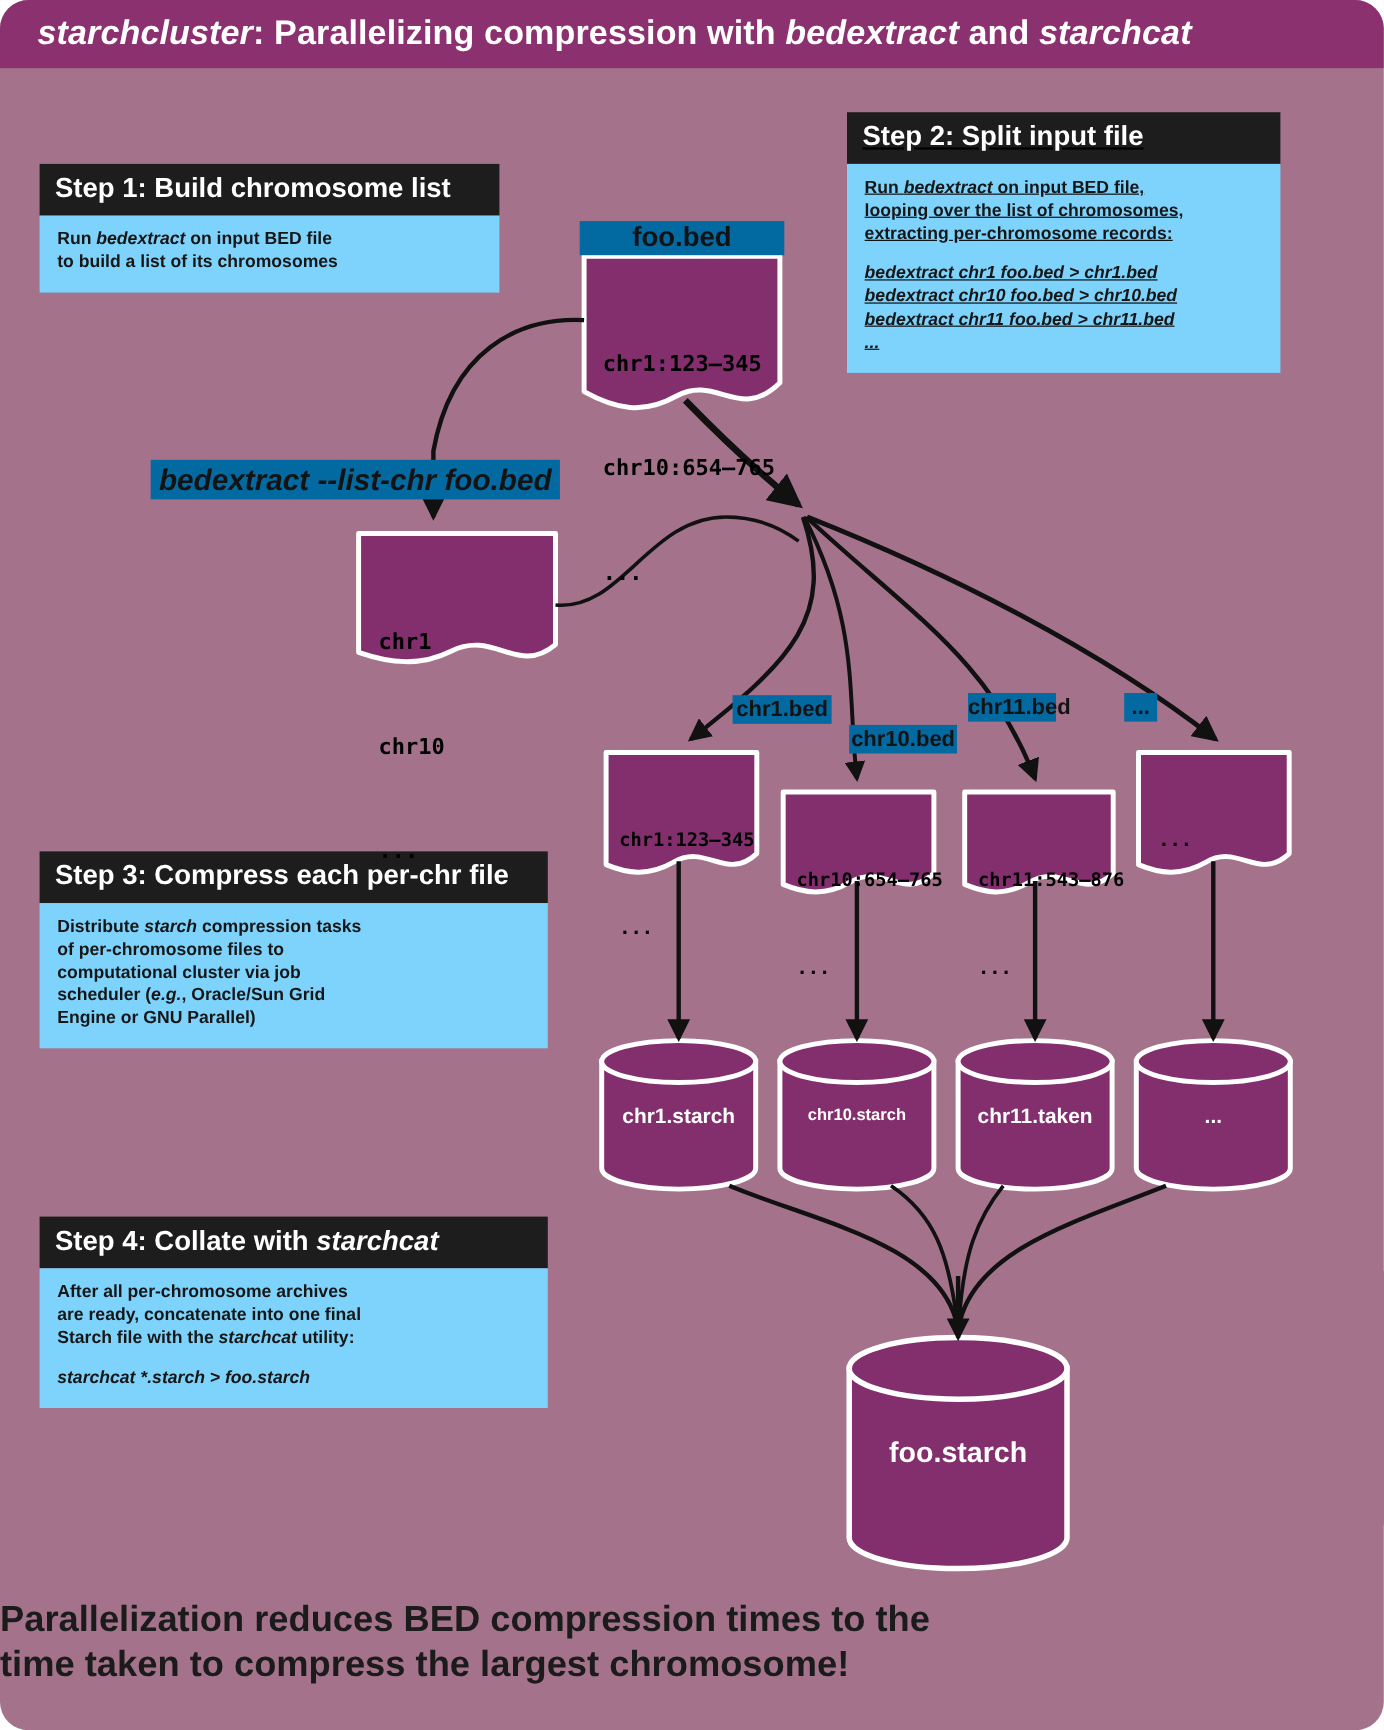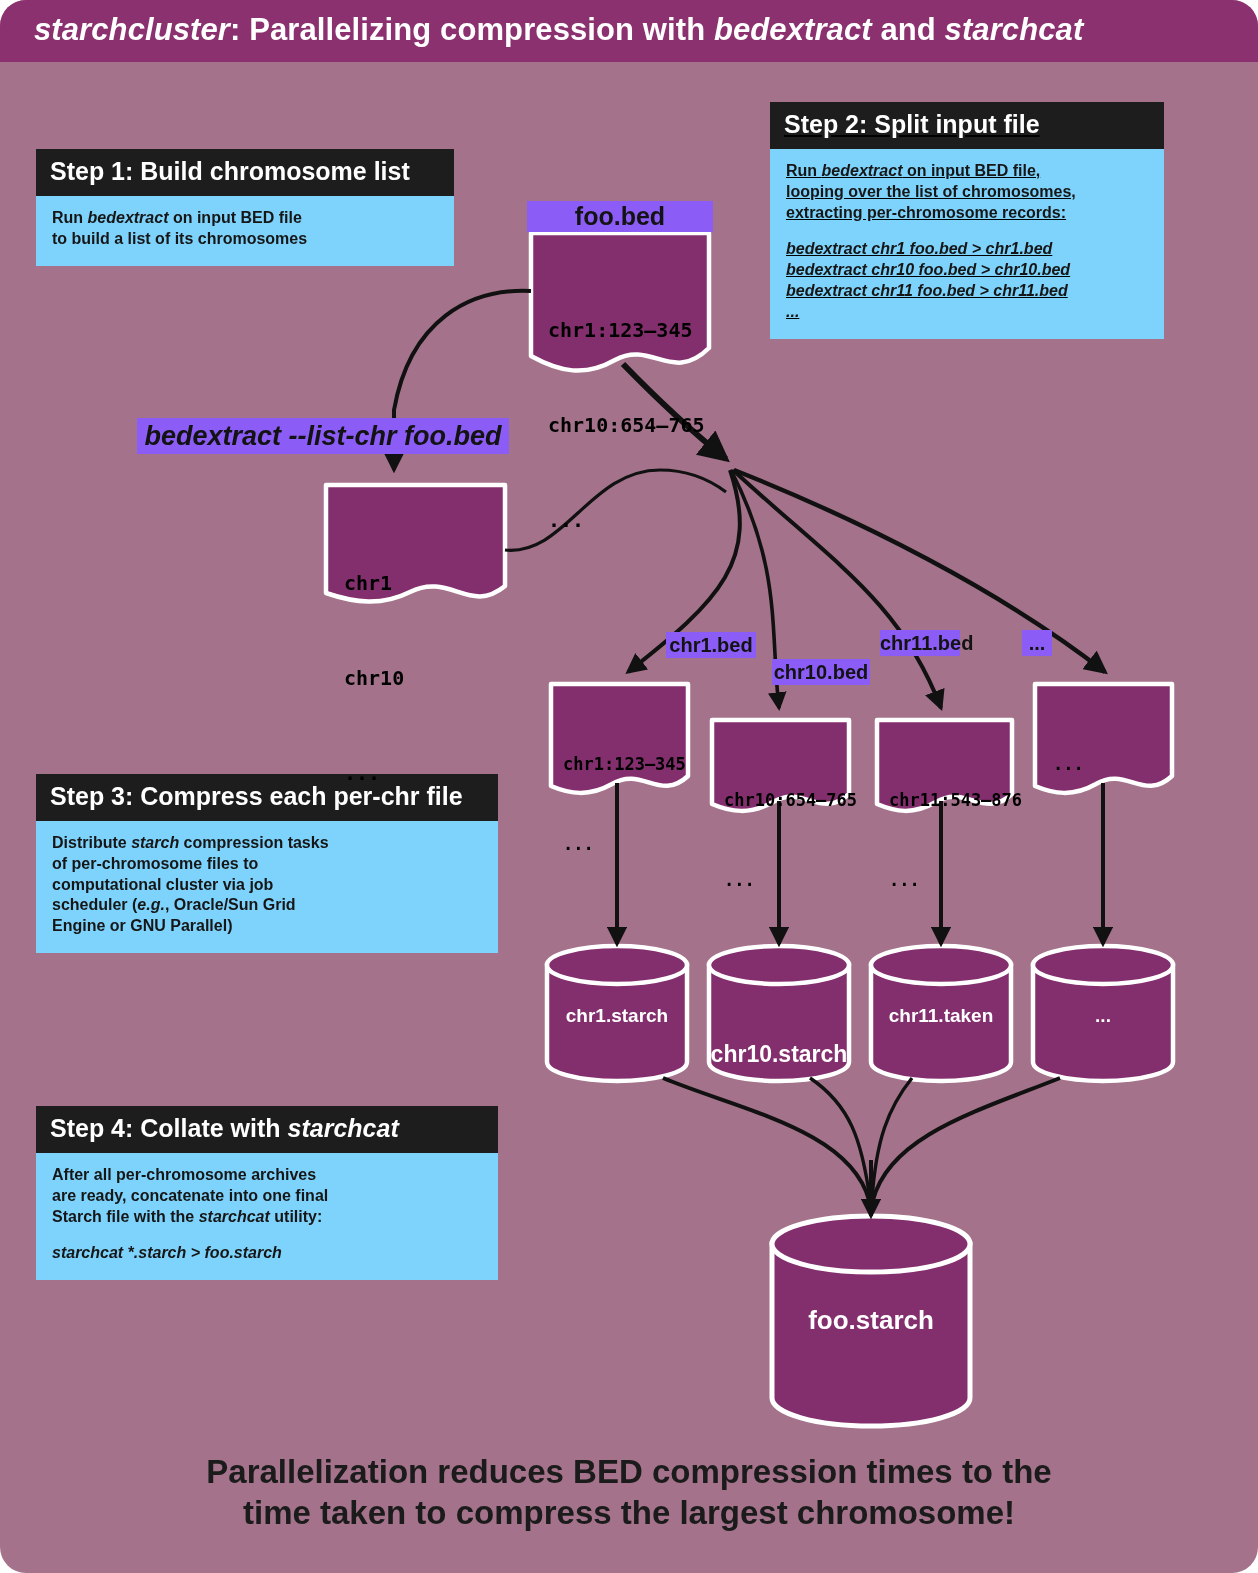--- a/index.html
+++ b/index.html
@@ -42,21 +42,21 @@
   }
   .panel .body .gap{display:block;height:16px;}
 
   #step1{left:36px;top:102px;width:418px;margin-top:47px;}
   #step2{left:770px;top:102px;width:394px;text-decoration:underline;}
   #step3{left:36px;top:774px;width:462px;}
   #step4{left:36px;top:1106px;width:462px;}
 
   
   .wlabel{
-    position:absolute;background:#8b5cf6;color:#131313;
+    position:absolute;background:#0369a1;color:#131313;
     font-weight:bold;white-space:nowrap;text-align:center;
   }
   #lbl-foobed{left:527px;top:201px;width:186px;height:31px;
     font-size:25px;line-height:31px;}
   #lbl-cmd1{left:137px;top:418px;width:372px;height:36px;
     font-size:27px;line-height:36px;font-style:italic;}
   #lbl-chr1bed{left:666px;top:632px;width:90px;height:26px;font-size:20px;line-height:26px;}
   #lbl-chr10bed{left:772px;top:659px;width:98px;height:26px;font-size:20px;line-height:26px;}
   #lbl-chr11bed{left:880px;top:630px;width:80px;height:26px;font-size:20px;line-height:26px;}
   #lbl-dots{left:1022px;top:630px;width:30px;height:26px;font-size:20px;line-height:26px;}
@@ -67,21 +67,21 @@
     font-family:"DejaVu Sans Mono", monospace;
     font-weight:bold;white-space:pre;
     line-height:1.58;
   }
   .cyl-text{
     position:absolute;color:#ffffff;font-weight:bold;
     text-align:center;white-space:nowrap;
   }
   #tail{
     position:absolute;left:0;top:1452px;width:1258px;
-    text-align:center;color:#1b1b1b;
+    text-align:left;color:#1b1b1b;
     font-size:33px;font-weight:bold;line-height:1.24;
   }
   svg{position:absolute;left:0;top:0;}
 </style>
 </head>
 <body>
 
 <div id="poster">
 
   <div id="titlebar"></div>
@@ -250,21 +250,21 @@
   <div class="doc-text" style="left:889px;top:733px;font-size:17px;">
     <div>chr11:543–876</div>
     <div>...</div>
   </div>
 
   <div class="doc-text" style="left:1053px;top:697px;font-size:17px;">
     <div>...</div>
   </div>
 
   <div class="cyl-text" style="left:547px;top:1005px;width:140px;font-size:19px;">chr1.starch</div>
-  <div class="cyl-text" style="left:709px;top:1005px;width:140px;font-size:23px;margin-top:36px;">chr10.starch</div>
+  <div class="cyl-text" style="left:709px;top:1005px;width:140px;font-size:15px;">chr10.starch</div>
   <div class="cyl-text" style="left:871px;top:1005px;width:140px;font-size:19px;">chr11.taken</div>
   <div class="cyl-text" style="left:1033px;top:1005px;width:140px;font-size:19px;">...</div>
   <div class="cyl-text" style="left:772px;top:1305px;width:198px;font-size:26px;">foo.starch</div>
 
   <div id="tail">
     <div>Parallelization reduces BED compression times to the</div>
     <div>time taken to compress the largest chromosome!</div>
   </div>
 
 </div>

